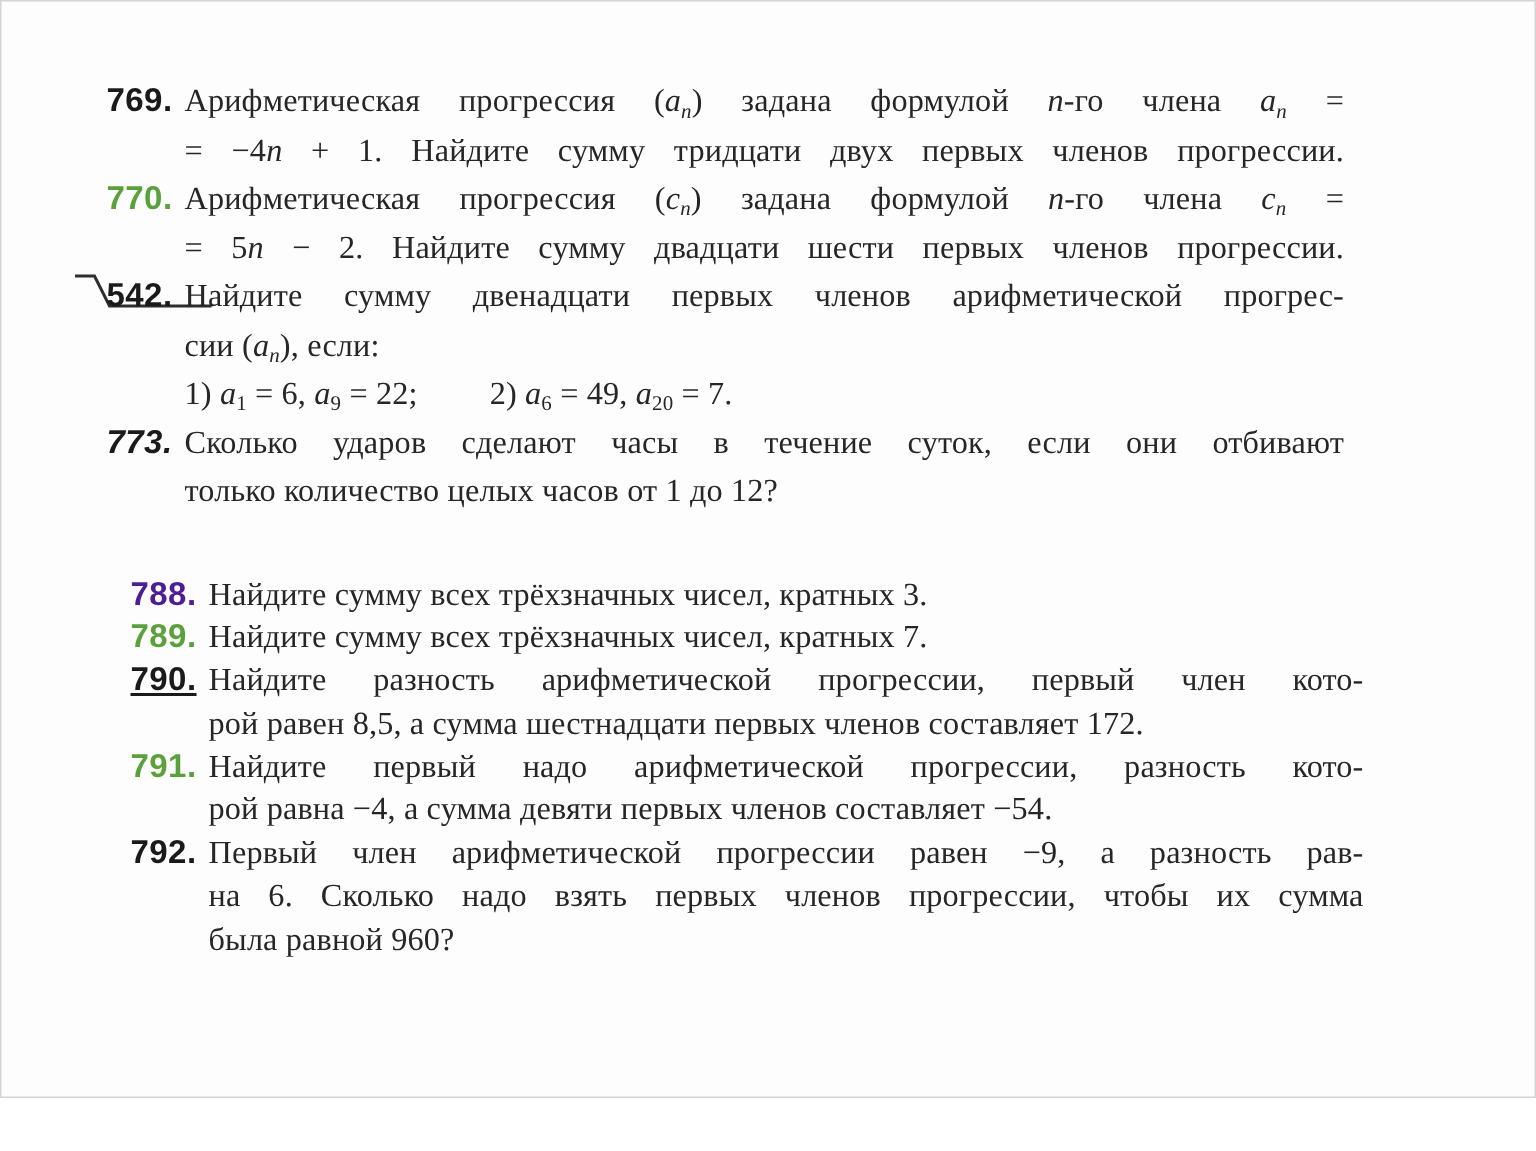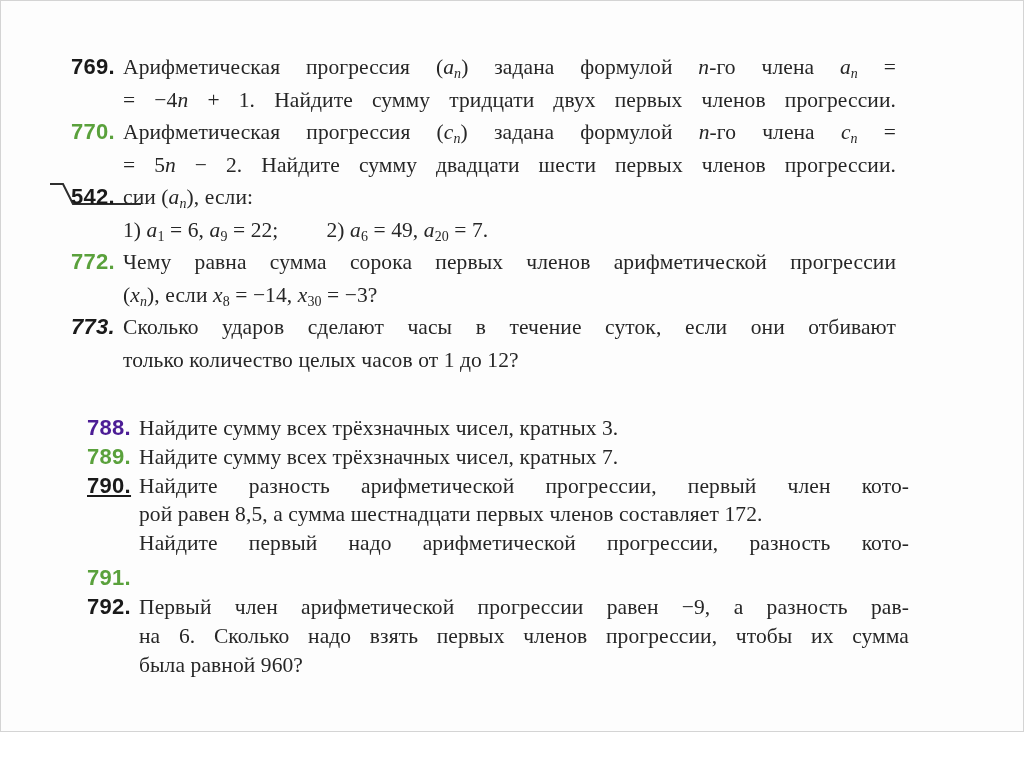--- a/index.html
+++ b/index.html
@@ -55,29 +55,23 @@
         <div class="problem">
           <div class="num" style="color: rgb(90, 161, 60);">770.</div>
           <div class="text">
             <div class="line j">Арифметическая прогрессия (<span class="it">c</span><span class="sub it">n</span>) задана формулой <span class="it">n</span>-го члена <span class="it">c</span><span class="sub it">n</span> =</div>
             <div class="line j">= 5<span class="it">n</span> − 2. Найдите сумму двадцати шести первых членов прогрессии.</div>
           </div>
         </div>
         <div class="problem">
           <div class="num" style="color: rgb(26, 26, 26);">542.</div>
           <div class="text">
+            <div class="line j">Найдите сумму двенадцати первых членов арифметической прогрес-</div>
             <div class="line">сии (<span class="it">a</span><span class="sub it">n</span>), если:</div>
             <div class="line">1) <span class="it">a</span><span class="sub">1</span> = 6, <span class="it">a</span><span class="sub">9</span> = 22;<span class="gap"></span>2) <span class="it">a</span><span class="sub">6</span> = 49, <span class="it">a</span><span class="sub">20</span> = 7.</div>
-          </div>
-        </div>
-        <div class="problem">
-          <div class="num" style="color: rgb(90, 161, 60);">772.</div>
-          <div class="text">
-            <div class="line j">Чему равна сумма сорока первых членов арифметической прогрессии</div>
-            <div class="line">(<span class="it">x</span><span class="sub it">n</span>), если <span class="it">x</span><span class="sub">8</span> = −14, <span class="it">x</span><span class="sub">30</span> = −3?</div>
           </div>
         </div>
         <div class="problem">
           <div class="num" style="color: rgb(26, 26, 26); font-style: italic;">773.</div>
           <div class="text">
             <div class="line j">Сколько ударов сделают часы в течение суток, если они отбивают</div>
             <div class="line">только количество целых часов от 1 до 12?</div>
           </div>
         </div>
       </div>
@@ -95,23 +89,24 @@
           </div>
         </div>
         <div class="problem">
           <div class="num" style="color: rgb(26, 26, 26); text-decoration: underline;">790.</div>
           <div class="text">
             <div class="line j">Найдите разность арифметической прогрессии, первый член кото-</div>
             <div class="line">рой равен 8,5, а сумма шестнадцати первых членов составляет 172.</div>
           </div>
         </div>
         <div class="problem">
-          <div class="num" style="color: rgb(90, 161, 60); margin-top: 35px;">791.</div>
+          <div class="num" style="color: rgb(90, 161, 60);">791.</div>
           <div class="text">
             <div class="line j">Найдите первый надо арифметической прогрессии, разность кото-</div>
+            <div class="line">рой равна −4, а сумма девяти первых членов составляет −54.</div>
           </div>
         </div>
         <div class="problem">
           <div class="num" style="color: rgb(26, 26, 26);">792.</div>
           <div class="text">
             <div class="line j">Первый член арифметической прогрессии равен −9, а разность рав-</div>
             <div class="line j">на 6. Сколько надо взять первых членов прогрессии, чтобы их сумма</div>
             <div class="line">была равной 960?</div>
           </div>
         </div>

